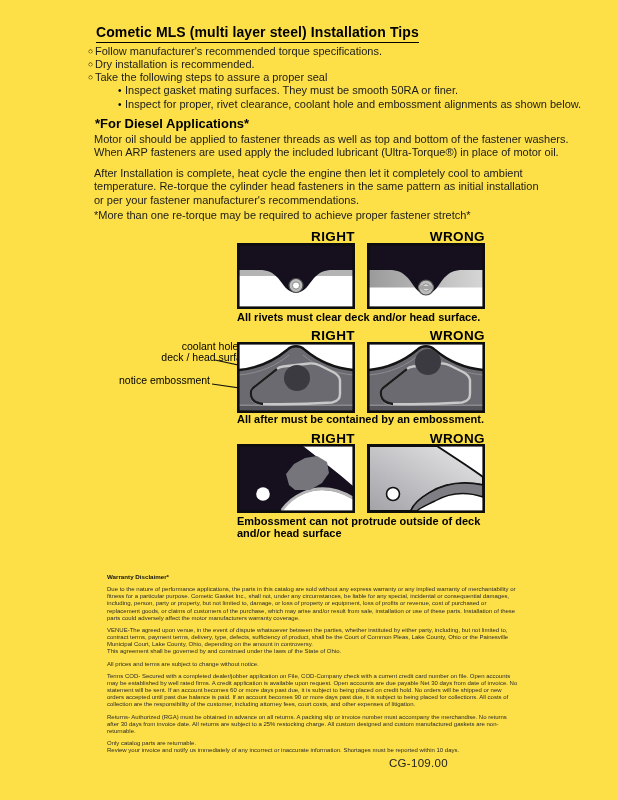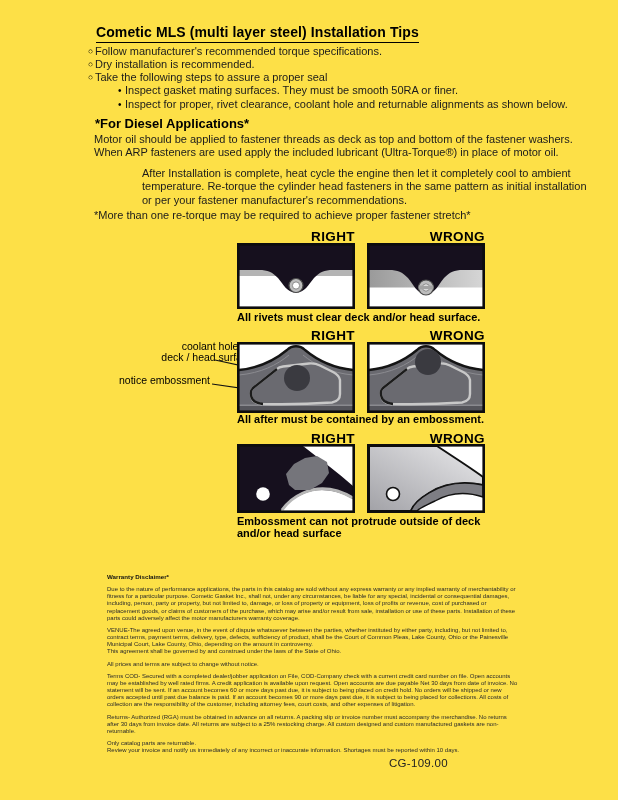--- a/index.html
+++ b/index.html
@@ -11,21 +11,21 @@
     position:absolute;left:96px;top:24px;font-size:14px;font-weight:bold;color:#000;
     border-bottom:1.7px solid #000;padding-bottom:2px;letter-spacing:.1px;white-space:nowrap;
   }
   .bullets{position:absolute;left:88px;top:45px;font-size:11px;line-height:12.9px;white-space:nowrap;}
   .tip-line .glyph{display:inline-block;width:7px;font-size:8.5px;vertical-align:1px;color:#000;}
   .tip-line.sub{margin-left:30px;}
   .tip-line.sub .glyph{font-size:10px;vertical-align:0;}
   .diesel-h{position:absolute;left:95px;top:116px;font-size:13px;font-weight:bold;color:#000;white-space:nowrap;}
   .para{position:absolute;left:94px;font-size:11px;line-height:13.4px;white-space:pre-line;}
   .para.p1{top:133px;}
-  .para.p2{top:167px;margin-left:48px;}
+  .para.p2{top:167px;}
   .para.note{top:209px;}
   .fig-label{position:absolute;width:118px;text-align:right;font-size:13.5px;font-weight:bold;color:#000;letter-spacing:.4px;}
   .col-r{left:237px;} .col-w{left:367px;}
   .box{position:absolute;width:118px;display:block;}
   .caption{position:absolute;left:237px;font-size:11px;font-weight:bold;color:#000;white-space:pre-line;line-height:11.6px;}
   .side-label{position:absolute;text-align:right;font-size:10.5px;line-height:11.2px;color:#000;white-space:pre-line;}
   .sl-coolant{left:118px;width:95px;top:341px;margin-left:40px;}
   .sl-emboss{left:118px;width:92px;top:375px;}
   .leaders{position:absolute;left:0;top:0;width:618px;height:800px;pointer-events:none;}
   .legal{position:absolute;left:107px;top:573px;width:412px;font-size:6px;line-height:7.15px;color:#2a2a2a;}
@@ -55,25 +55,25 @@
 
 <div class="page">
 
   <div class="title">Cometic MLS (multi layer steel) Installation Tips</div>
 
   <div class="bullets">
     <div class="tip-line"><span class="glyph">○</span><span>Follow manufacturer's recommended torque specifications.</span></div>
     <div class="tip-line"><span class="glyph">○</span><span>Dry installation is recommended.</span></div>
     <div class="tip-line"><span class="glyph">○</span><span>Take the following steps to assure a proper seal</span></div>
     <div class="tip-line sub"><span class="glyph">•</span><span>Inspect gasket mating surfaces.  They must be smooth 50RA or finer.</span></div>
-    <div class="tip-line sub"><span class="glyph">•</span><span>Inspect for proper, rivet clearance, coolant hole and returnable alignments as shown below.</span></div>
+    <div class="tip-line sub"><span class="glyph">•</span><span>Inspect for proper, rivet clearance, coolant hole and embossment alignments as shown below.</span></div>
   </div>
 
   <div class="diesel-h">*For Diesel Applications*</div>
-  <div class="para p1">Motor oil should be applied to fastener threads as deck as top and bottom of the fastener washers.
+  <div class="para p1">Motor oil should be applied to fastener threads as well as top and bottom of the fastener washers.
 When ARP fasteners are used apply the included lubricant (Ultra-Torque®) in place of motor oil.</div>
   <div class="para p2">After Installation is complete, heat cycle the engine then let it completely cool to ambient
 temperature. Re-torque the cylinder head fasteners in the same pattern as initial installation
 or per your fastener manufacturer's recommendations.</div>
   <div class="para note">*More than one re-torque may be required to achieve proper fastener stretch*</div>
 
   <div class="fig-label col-r" style="top:229px">RIGHT</div>
   <div class="fig-label col-w" style="top:229px">WRONG</div>
 
   <svg class="box col-r" style="top:243px;left:237px" width="118" height="66" viewBox="0 0 118 66">

